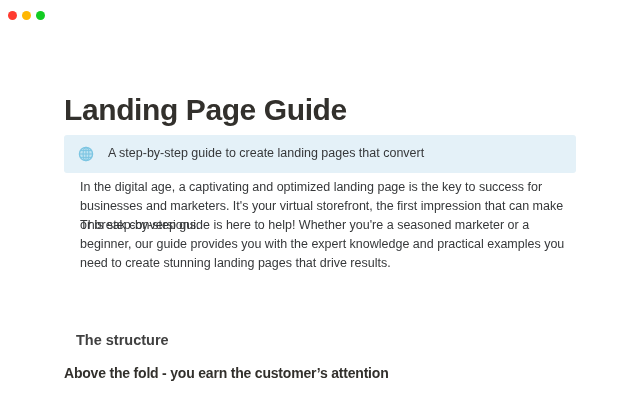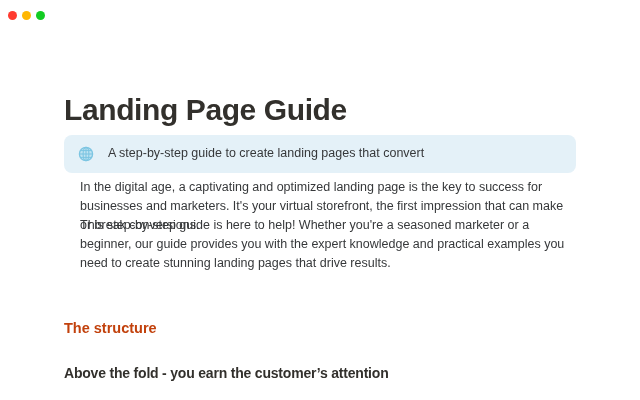--- a/index.html
+++ b/index.html
@@ -74,21 +74,21 @@
 
   
   .callout {
     position: absolute;
     left: 64px;
     top: 105px;
     width: 512px;
     height: 38px;
     box-sizing: border-box;
     background: #e4f1f8;
-    border-radius: 8px;
+    border-radius: 3px;
     display: flex;
     align-items: center;
     padding: 0 14px;
   }
   .callout-icon {
     width: 16px;
     height: 16px;
     flex: 0 0 16px;
     display: block;
     margin-right: 14px;
@@ -111,24 +111,24 @@
     color: #36383a;
   }
   .para-1 { top: 148px; }
   .para-2 { top: 186px; }
 
   
   .heading-sub {
     position: absolute;
     left: 64px;
     top: 289px;
-    margin: 0;
+    margin: 12px;
     font-size: 14.5px;
     font-weight: bold;
-    color: #c2410c;
+    color: #404040;
     line-height: 1.3;
     white-space: nowrap;
   }
   .heading-main {
     position: absolute;
     left: 64px;
     top: 334px;
     margin: 0;
     font-size: 14px;
     font-weight: bold;

